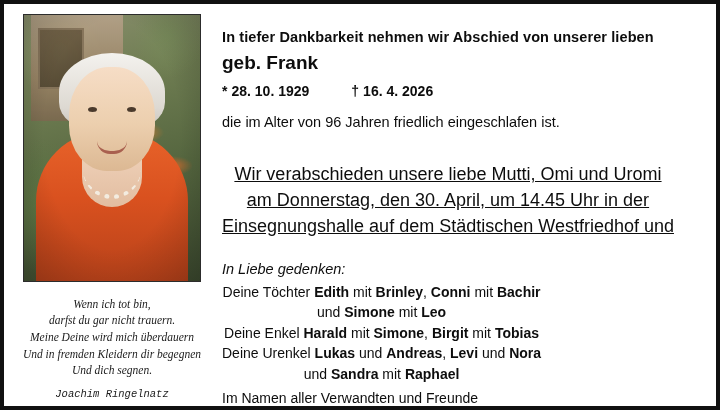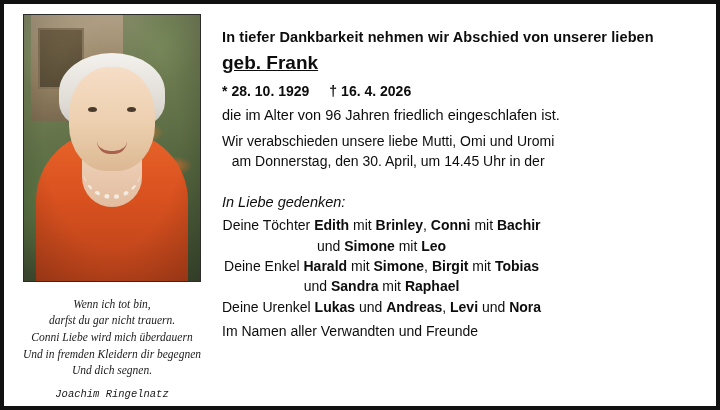--- a/index.html
+++ b/index.html
@@ -198,40 +198,40 @@
     margin-top: 13px;
     font-size: 27px;
     font-weight: bold;
     letter-spacing: .2px;
     line-height: 1.05;
   }
   .maiden {
     margin-top: 5px;
     font-size: 19px;
     font-weight: bold;
-    text-decoration: underline;
   }
   .dates {
     margin-top: 9px;
     font-size: 14px;
     font-weight: bold;
     display: flex;
-    gap: 20px;
+    gap: 42px;
     justify-content: center;
   }
   .dates .sym { margin-right: 4px; }
   .age-line {
-    margin-top: 7px;
+    margin-top: 14px;
     font-size: 14.5px;
     line-height: 1.35;
   }
   .farewell {
-    margin-top: 7px;
-    font-size: 14px;
+    margin-top: 30px;
+    font-size: 18px;
     line-height: 1.42;
+    text-decoration: underline;
   }
   .farewell .ln { display: block; }
   .in-liebe {
     margin-top: 22px;
     font-size: 14.5px;
     font-style: italic;
   }
   .family {
     margin-top: 5px;
     font-size: 14px;
@@ -262,21 +262,21 @@
       <div class="photo-head"></div>
       <div class="photo-eye l"></div>
       <div class="photo-eye r"></div>
       <div class="photo-mouth"></div>
       <div class="photo-vignette"></div>
     </div>
 
     <div class="poem">
       <span class="poem-line">Wenn ich tot bin,</span>
       <span class="poem-line">darfst du gar nicht trauern.</span>
-      <span class="poem-line">Conni Liebe wird mich überdauern</span>
+      <span class="poem-line">Meine Deine wird mich überdauern</span>
       <span class="poem-line">Und in fremden Kleidern dir begegnen</span>
       <span class="poem-line">Und dich segnen.</span>
     </div>
 
     <div class="poem-author">Joachim Ringelnatz</div>
   </div>
 
   <div class="right-col">
 
     <div class="intro">In tiefer Dankbarkeit nehmen wir Abschied von unserer lieben</div>
@@ -291,28 +291,29 @@
       <span>
         <span class="sym">†</span><span>16. 4. 2026</span>
       </span>
     </div>
 
     <div class="age-line">die im Alter von 96 Jahren friedlich eingeschlafen ist.</div>
 
     <div class="farewell">
       <span class="ln">Wir verabschieden unsere liebe Mutti, Omi und Uromi</span>
       <span class="ln">am Donnerstag, den 30. April, um 14.45 Uhr in der</span>
+      <span class="ln">Einsegnungshalle auf dem Städtischen Westfriedhof und</span>
     </div>
 
     <div class="in-liebe">In Liebe gedenken:</div>
 
     <div class="family" id="family-list">
         <span class="ln"><span>Deine Töchter </span><b>Edith</b><span> mit </span><b>Brinley</b><span>, </span><b>Conni</b><span> mit </span><b>Bachir</b></span>
         <span class="ln"><span>und </span><b>Simone</b><span> mit </span><b>Leo</b></span>
         <span class="ln"><span>Deine Enkel </span><b>Harald</b><span> mit </span><b>Simone</b><span>, </span><b>Birgit</b><span> mit </span><b>Tobias</b></span>
+        <span class="ln"><span>Deine Urenkel </span><b>Lukas</b><span> und </span><b>Andreas</b><span>, </span><b>Levi</b><span> und </span><b>Nora</b></span>
         <span class="ln"><span>und </span><b>Sandra</b><span> mit </span><b>Raphael</b></span>
-        <span class="ln"><span>Deine Urenkel </span><b>Lukas</b><span> und </span><b>Andreas</b><span>, </span><b>Levi</b><span> und </span><b>Nora</b></span>
       </div>
 
     <div class="closing">Im Namen aller Verwandten und Freunde</div>
 
   </div>
 </div>
 
 </body></html>

